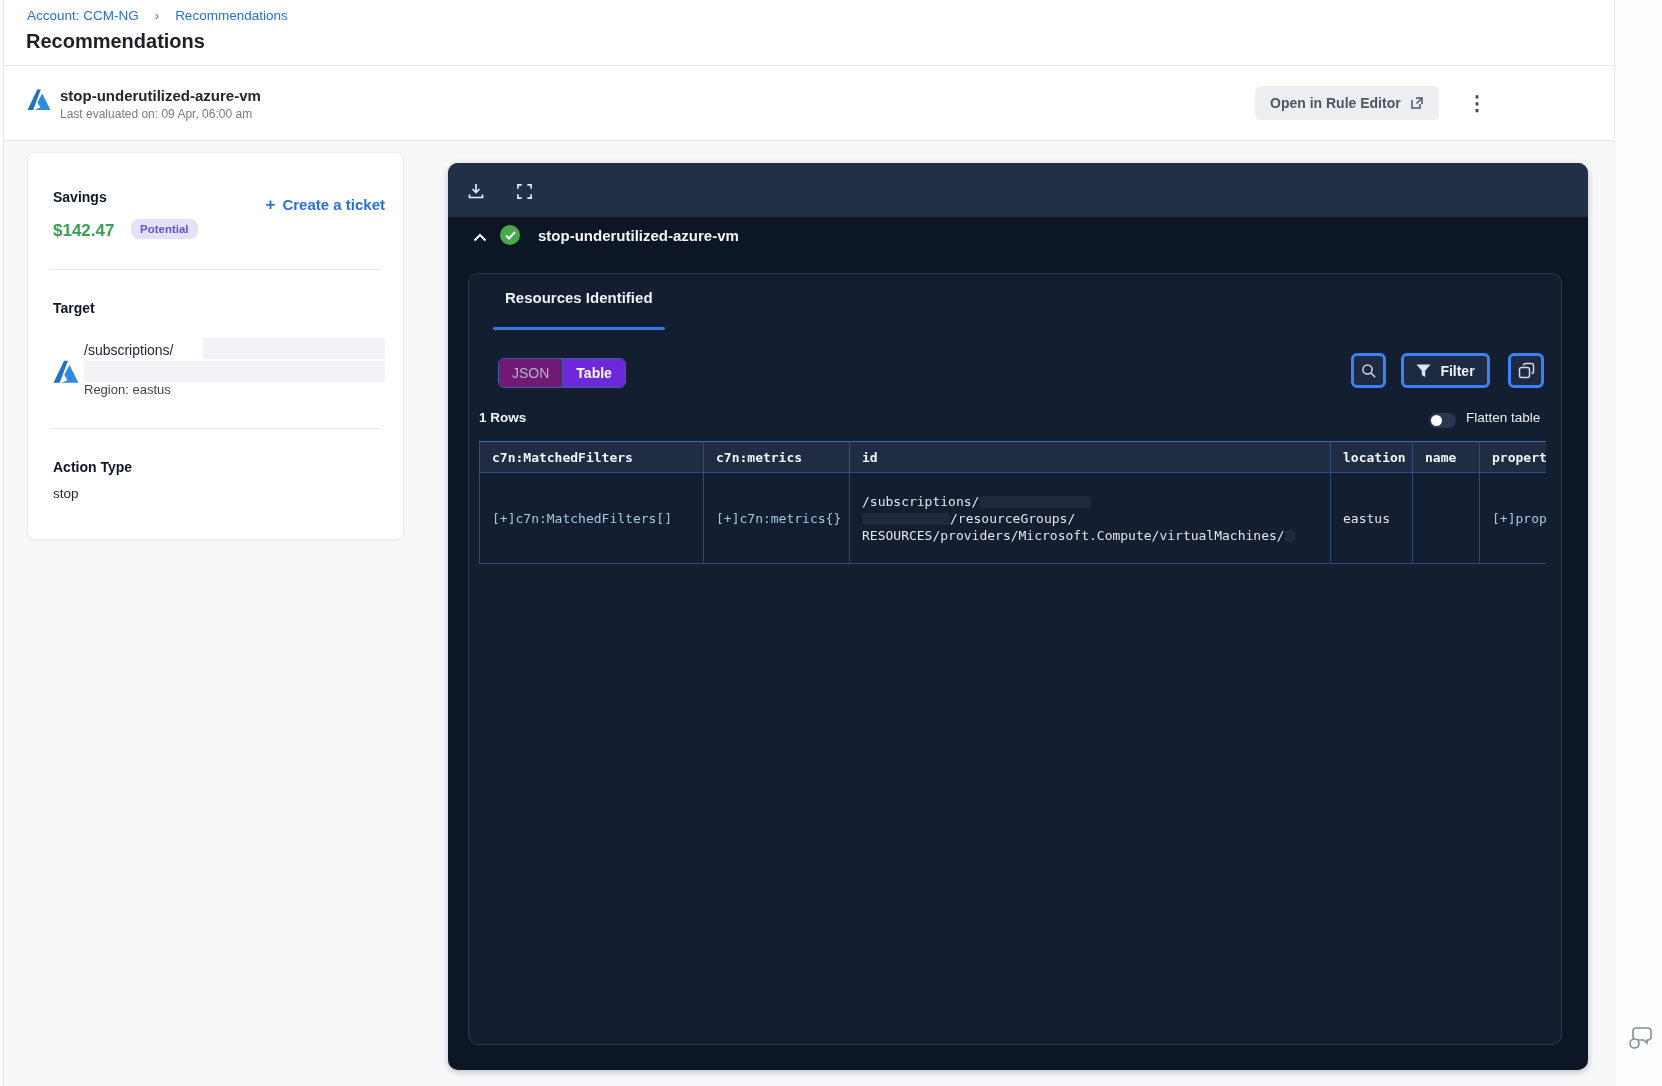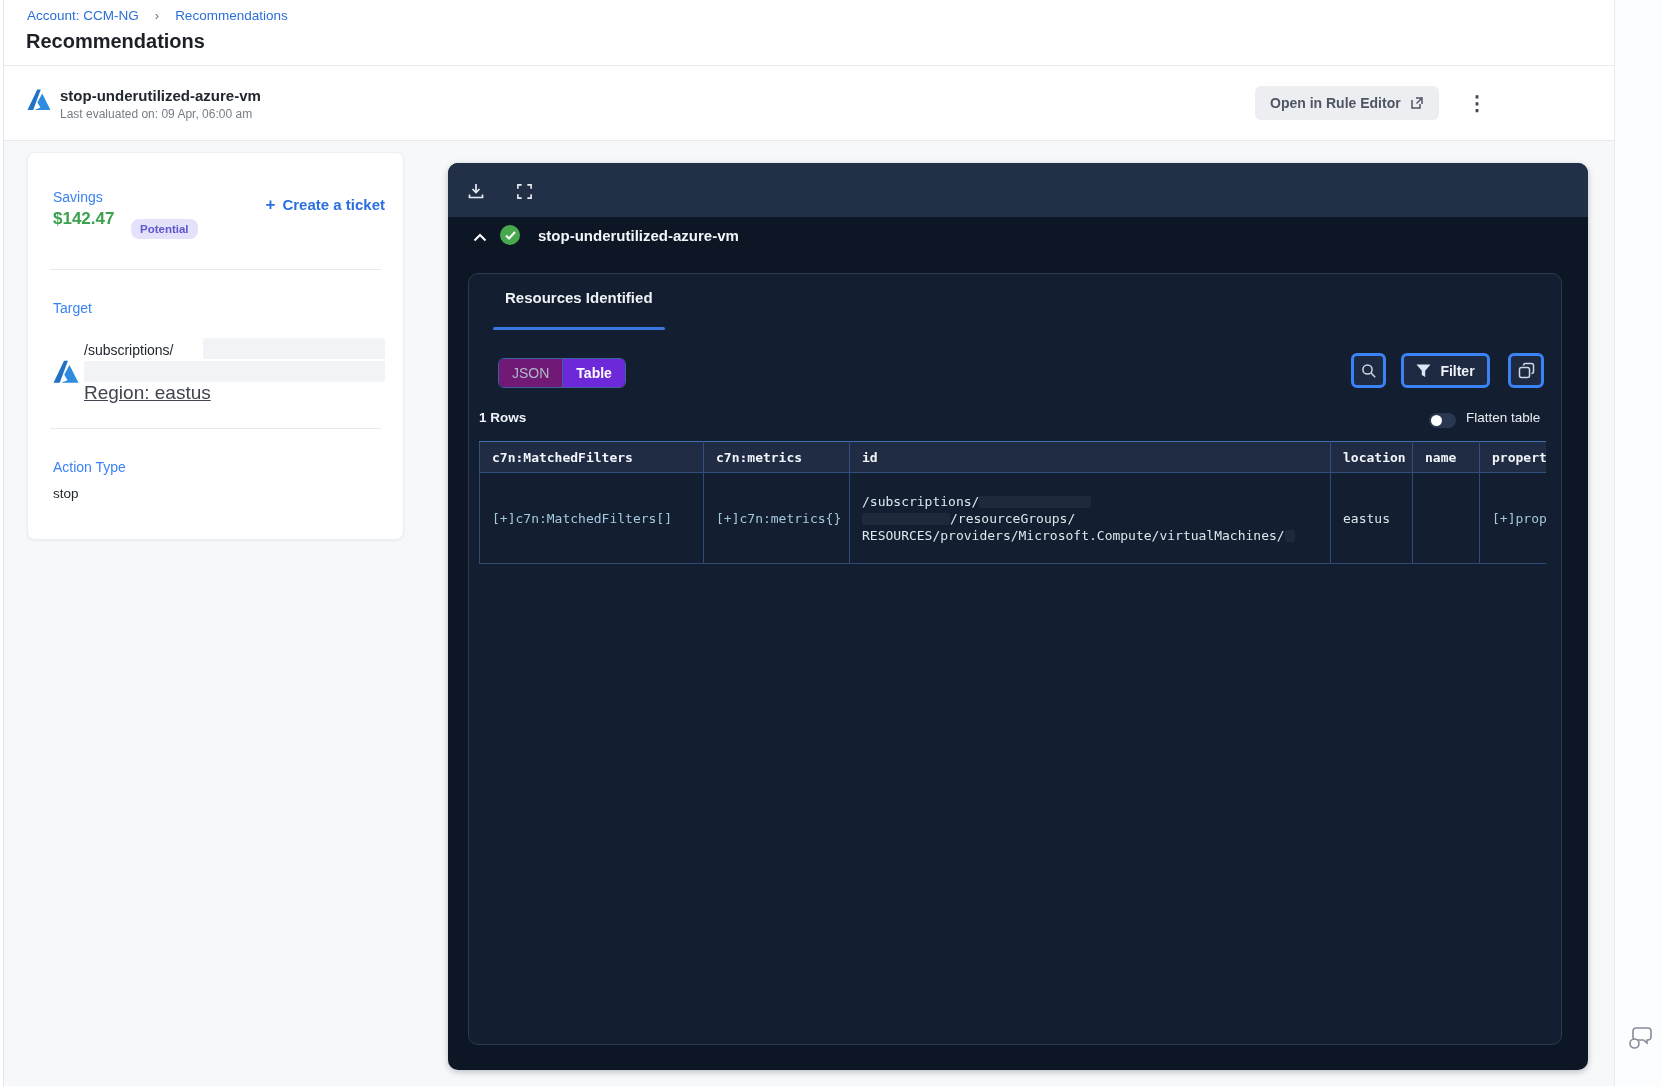--- a/index.html
+++ b/index.html
@@ -23,31 +23,31 @@
     font-weight:700;font-size:14px;display:flex;align-items:center;gap:9px;padding:0 15px;cursor:pointer;}
   .kebab{left:1466px;top:88px;width:22px;height:30px;display:flex;align-items:center;justify-content:center;
     font-size:20px;font-weight:700;color:#3f4854;cursor:pointer;letter-spacing:0;}
 
   
   .content-bg{left:4px;top:141px;width:1610px;height:945px;background:#f6f8fa;}
 
   
   .card{left:27px;top:152px;width:375px;height:386px;background:#fff;border:1px solid #eceef2;
     border-radius:8px;box-shadow:0 1px 3px rgba(20,30,50,.05);}
-  .card .sec-label{position:absolute;left:25px;font-size:14px;font-weight:400;color:#3b82f6;}
-  .savings-amount{position:absolute;left:25px;top:56px;font-size:17px;font-weight:700;color:#3ba14f;}
+  .card .sec-label{position:absolute;left:25px;font-size:14px;font-weight:700;color:#0f172a;}
+  .savings-amount{position:absolute;left:25px;top:68px;font-size:17px;font-weight:700;color:#3ba14f;}
   .potential-badge{position:absolute;left:103px;top:66px;background:#e4e1fb;color:#5f55cf;
     font-size:11.5px;font-weight:600;padding:4px 9px;border-radius:8px;}
   .create-ticket{position:absolute;right:18px;top:43px;display:flex;align-items:center;gap:7px;
     color:#2b6fe0;font-size:15px;font-weight:700;cursor:pointer;}
   .plus-glyph{font-size:17px;font-weight:700;line-height:1;}
   .card-div{position:absolute;left:22px;width:331px;height:1px;background:#e7e9ed;}
   .target-path{position:absolute;left:56px;top:189px;font-size:14px;color:#23282f;}
   .redact-light{position:absolute;background:#f1f3f6;border-radius:2px;}
-  .region{position:absolute;left:56px;top:229px;font-size:19px;color:#3f464f;text-decoration:underline;}
+  .region{position:absolute;left:56px;top:229px;font-size:13px;color:#3f464f;}
   .action-value{position:absolute;left:25px;top:333px;font-size:13.5px;color:#23282f;}
 
   
   .panel{left:448px;top:163px;width:1140px;height:907px;background:#0d1624;border-radius:10px;
     box-shadow:0 2px 6px rgba(10,20,40,.25);}
   .panel-toolbar{position:absolute;left:0;top:0;width:100%;height:54px;background:#223047;border-radius:10px 10px 0 0;}
   .tool-btn{position:absolute;top:12px;width:32px;height:32px;display:flex;align-items:center;justify-content:center;cursor:pointer;}
   .collapse-btn{position:absolute;left:20px;top:62px;width:24px;height:24px;display:flex;align-items:center;justify-content:center;cursor:pointer;}
   .check-circle{position:absolute;left:52px;top:62px;width:20px;height:20px;border-radius:50%;background:#47a84e;
     display:flex;align-items:center;justify-content:center;}

